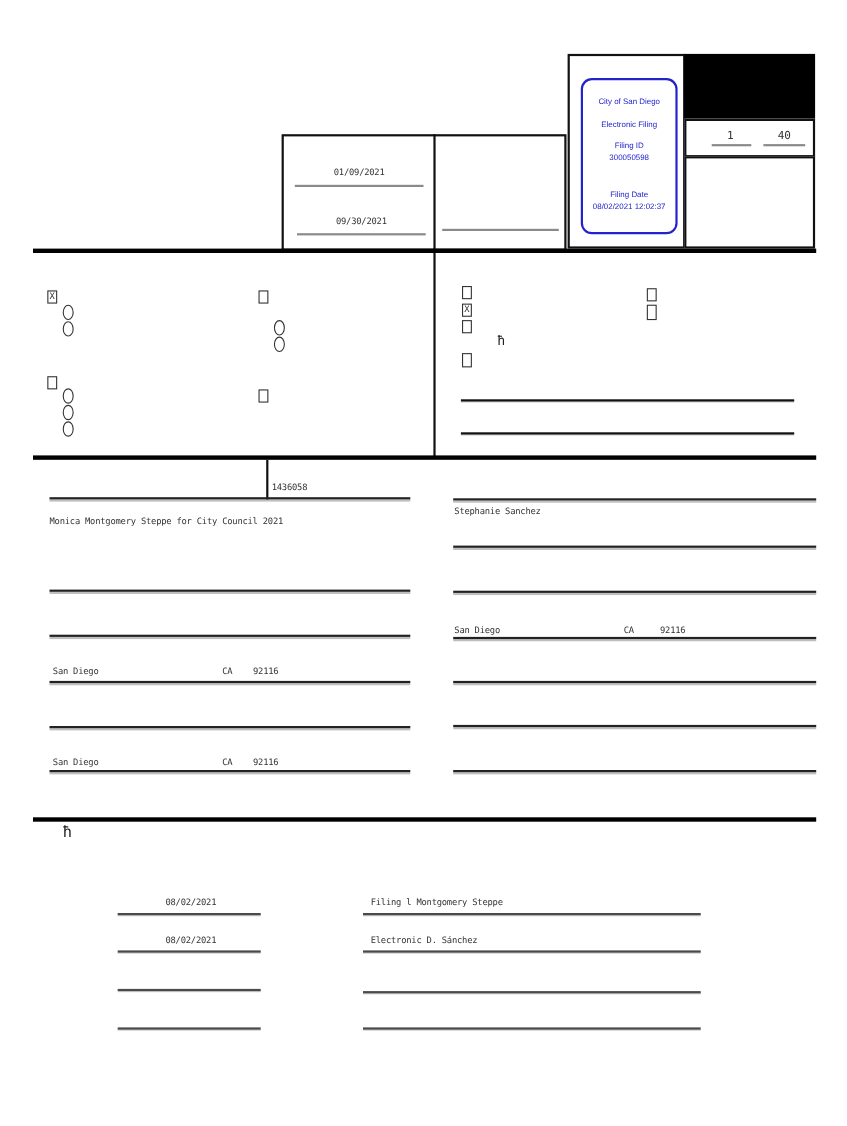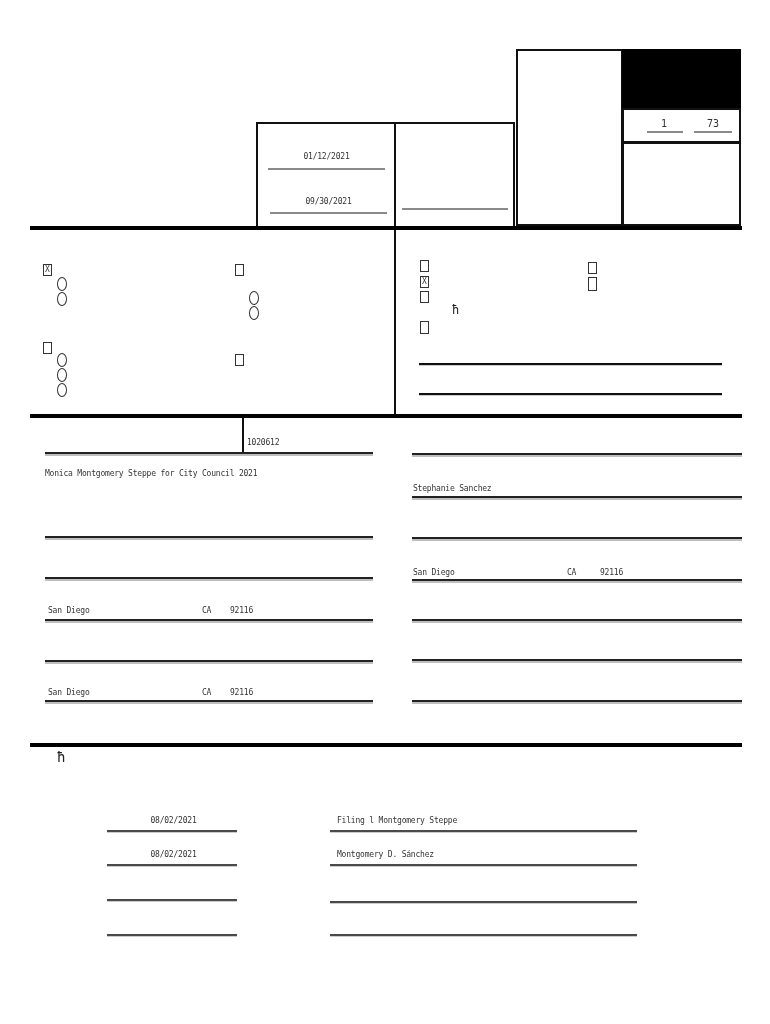--- a/index.html
+++ b/index.html
@@ -36,37 +36,45 @@
   .marker{position:absolute;font-family:"DejaVu Sans Mono",monospace;color:#222;}
 </style>
 </head>
 <body>
 
 <div id="page">
 
   <div class="box" style="left:256px;top:122px;width:259px;height:106px;"></div>
   <div class="vline" style="left:394px;top:122px;height:106px;"></div>
 
-  <div class="t tc" style="left:268px;top:152px;width:117px;">01/12/2021</div>
+  <div class="t tc" style="left:268px;top:152px;width:117px;">01/09/2021</div>
   <div class="gline" style="left:268px;top:168px;width:117px;"></div>
 
   <div class="t tc" style="left:270px;top:197px;width:117px;">09/30/2021</div>
   <div class="gline" style="left:270px;top:212px;width:117px;"></div>
 
   <div class="gline" style="left:402px;top:208px;width:106px;"></div>
 
   <div class="stampOuter" style="left:516px;top:49px;width:107px;height:177px;"></div>
 
+  <div class="stampBlue" style="left: 528px; top: 71px; width: 88px; height: 142px; border-color: rgb(35, 35, 204);">
+    <div class="s" style="top: 15px; color: rgb(35, 35, 204);">City of San Diego</div>
+    <div class="s" style="top: 36px; color: rgb(35, 35, 204);">Electronic Filing</div>
+    <div class="s" style="top: 55px; color: rgb(35, 35, 204);">Filing ID</div>
+    <div class="s" style="top: 66px; color: rgb(35, 35, 204);">300050598</div>
+    <div class="s" style="top: 99px; color: rgb(35, 35, 204);">Filing Date</div>
+    <div class="s" style="top: 110px; color: rgb(35, 35, 204);">08/02/2021 12:02:37</div>
+  </div>
 
   <div class="blackbox" style="left:622px;top:49px;width:119px;height:59px;"></div>
 
   <div class="box" style="left:622px;top:108px;width:119px;height:35px;"></div>
   <div class="pgnum" style="left:645px;top:118px;width:38px;">1</div>
   <div class="gline" style="left:647px;top:131px;width:36px;"></div>
-  <div class="pgnum" style="left:694px;top:118px;width:38px;">73</div>
+  <div class="pgnum" style="left:694px;top:118px;width:38px;">40</div>
   <div class="gline" style="left:694px;top:131px;width:38px;"></div>
 
   <div class="box" style="left:622px;top:142px;width:119px;height:84px;"></div>
 
   <div class="thick" style="left:30px;top:226px;width:712px;"></div>
 
   <div class="vline" style="left:394px;top:230px;height:186px;"></div>
 
   <div class="cb" style="left:43px;top:264px;">X</div>
   <div class="circ" style="left:57px;top:277px;"></div>
@@ -90,21 +98,21 @@
 
   <div class="cb" style="left:588px;top:262px;"></div>
   <div class="cb" style="left:588px;top:277px;height:14px;"></div>
 
   <div class="sline" style="left:419px;top:363px;width:303px;background:#111;"></div>
   <div class="sline" style="left:419px;top:393px;width:303px;background:#111;"></div>
 
   <div class="thick" style="left:30px;top:414px;width:712px;"></div>
 
   <div class="vline" style="left:242px;top:418px;height:36px;"></div>
-  <div class="t" style="left:247px;top:438px;">1020612</div>
+  <div class="t" style="left:247px;top:438px;">1436058</div>
   <div class="fline" style="left:45px;top:452px;width:328px;"></div>
 
   <div class="t" style="left:45px;top:469px;">Monica Montgomery Steppe for City Council 2021</div>
 
   <div class="fline" style="left:45px;top:536px;width:328px;"></div>
   <div class="fline" style="left:45px;top:577px;width:328px;"></div>
 
   <div class="t" style="left:48px;top:606px;">San Diego</div>
   <div class="t" style="left:202px;top:606px;">CA</div>
   <div class="t" style="left:230px;top:606px;">92116</div>
@@ -112,21 +120,21 @@
 
   <div class="fline" style="left:45px;top:660px;width:328px;"></div>
 
   <div class="t" style="left:48px;top:688px;">San Diego</div>
   <div class="t" style="left:202px;top:688px;">CA</div>
   <div class="t" style="left:230px;top:688px;">92116</div>
   <div class="fline" style="left:45px;top:700px;width:328px;"></div>
 
   <div class="fline" style="left:412px;top:453px;width:330px;"></div>
 
-  <div class="t" style="left:413px;top:484px;">Stephanie Sanchez</div>
+  <div class="t" style="left:413px;top:460px;">Stephanie Sanchez</div>
   <div class="fline" style="left:412px;top:496px;width:330px;"></div>
 
   <div class="fline" style="left:412px;top:537px;width:330px;"></div>
 
   <div class="t" style="left:413px;top:568px;">San Diego</div>
   <div class="t" style="left:567px;top:568px;">CA</div>
   <div class="t" style="left:600px;top:568px;">92116</div>
   <div class="fline" style="left:412px;top:579px;width:330px;"></div>
 
   <div class="fline" style="left:412px;top:619px;width:330px;"></div>
@@ -142,19 +150,19 @@
 
   <div class="t tc" style="left:110px;top:850px;width:127px;">08/02/2021</div>
   <div class="sline" style="left:107px;top:864px;width:130px;"></div>
 
   <div class="sline" style="left:107px;top:899px;width:130px;"></div>
   <div class="sline" style="left:107px;top:934px;width:130px;"></div>
 
   <div class="t" style="left:337px;top:816px;">Filing l Montgomery Steppe</div>
   <div class="sline" style="left:330px;top:830px;width:307px;"></div>
 
-  <div class="t" style="left:337px;top:850px;">Montgomery D. Sánchez</div>
+  <div class="t" style="left:337px;top:850px;">Electronic D. Sánchez</div>
   <div class="sline" style="left:330px;top:864px;width:307px;"></div>
 
   <div class="sline" style="left:330px;top:901px;width:307px;"></div>
   <div class="sline" style="left:330px;top:934px;width:307px;"></div>
 
 </div>
 
 </body></html>

